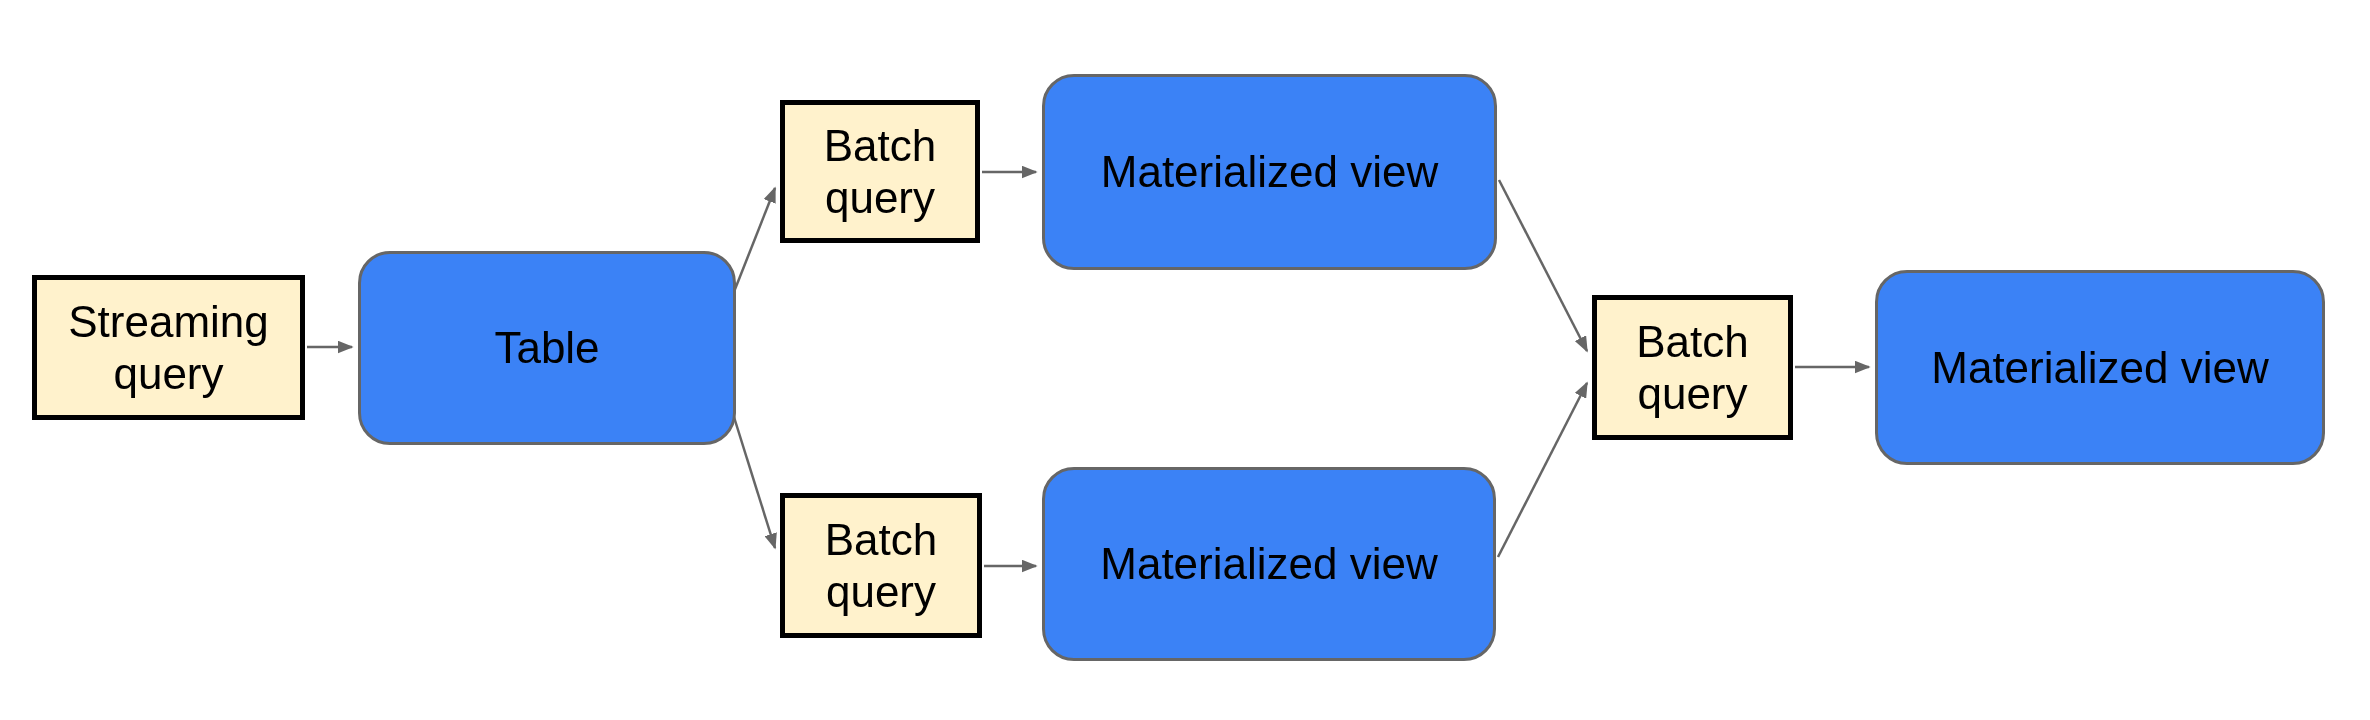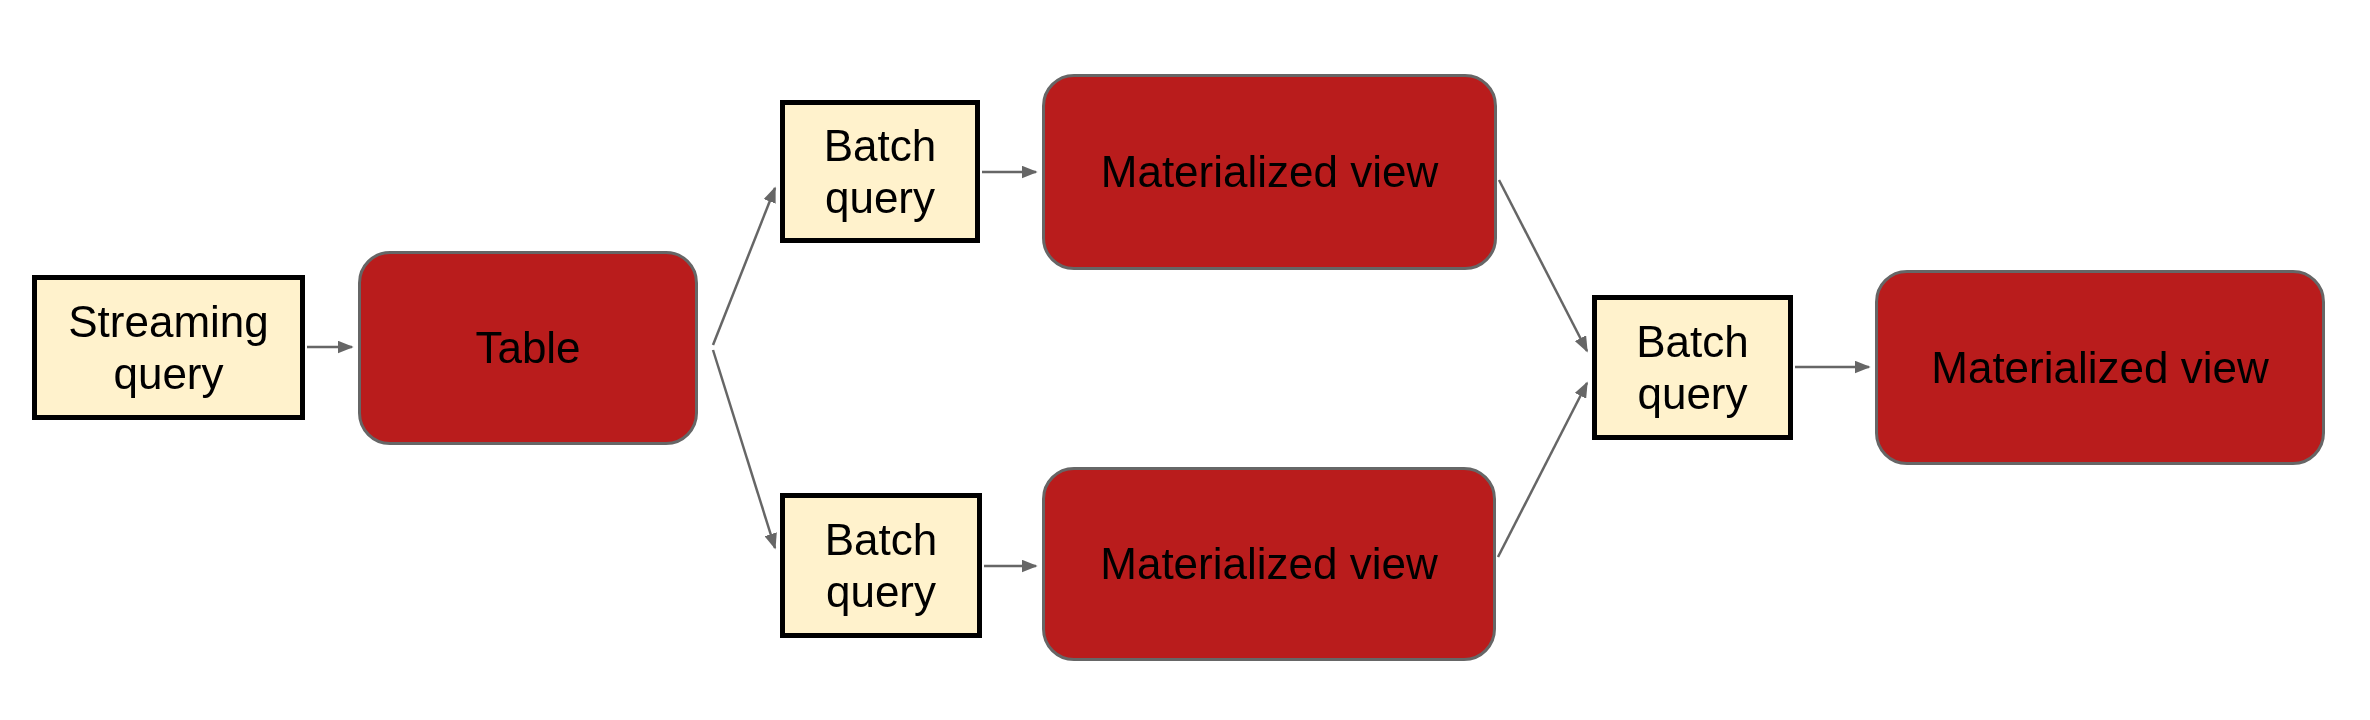--- a/index.html
+++ b/index.html
@@ -34,21 +34,21 @@
     font-size: 44px;
     line-height: 1.16;
     padding: 6px;
   }
   .node-yellow {
     background: #fff2cc;
     border: 5px solid #000000;
     border-radius: 0;
   }
   .node-green {
-    background: #b91c1c;
+    background: #3b82f6;
     border: 3px solid #666666;
     border-radius: 32px;
   }
   .node-label {
     display: block;
     width: 100%;
   }
 </style>
 </head>
 <body>
@@ -70,21 +70,21 @@
       <line x1="1499" y1="180" x2="1587" y2="351" marker-end="url(#arrowhead)"></line>
       <line x1="1498" y1="557" x2="1587" y2="383" marker-end="url(#arrowhead)"></line>
       <line x1="1795" y1="367" x2="1869" y2="367" marker-end="url(#arrowhead)"></line>
     </g>
   </svg>
 
   <div class="node node-yellow" style="left:32px;   top:275px; width:273px; height:145px;">
     <span class="node-label">Streaming query</span>
   </div>
 
-  <div class="node node-green" style="left:358px;  top:251px; width:340px; height:194px;">
+  <div class="node node-green" style="left:358px;  top:251px; width:378px; height:194px;">
     <span class="node-label">Table</span>
   </div>
 
   <div class="node node-yellow" style="left:780px;  top:100px; width:200px; height:143px;">
     <span class="node-label">Batch query</span>
   </div>
 
   <div class="node node-green" style="left:1042px; top:74px;  width:455px; height:196px;">
     <span class="node-label">Materialized view</span>
   </div>

